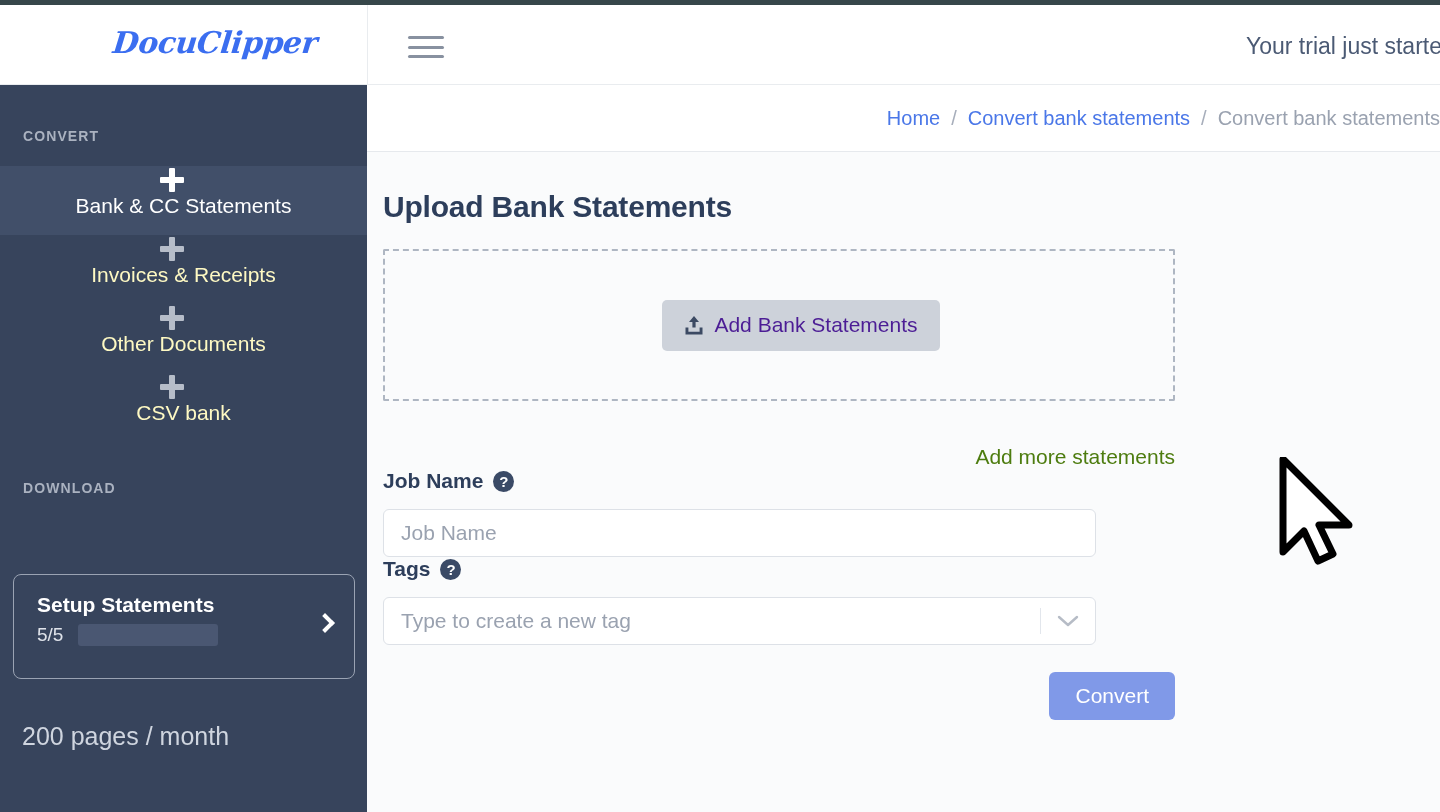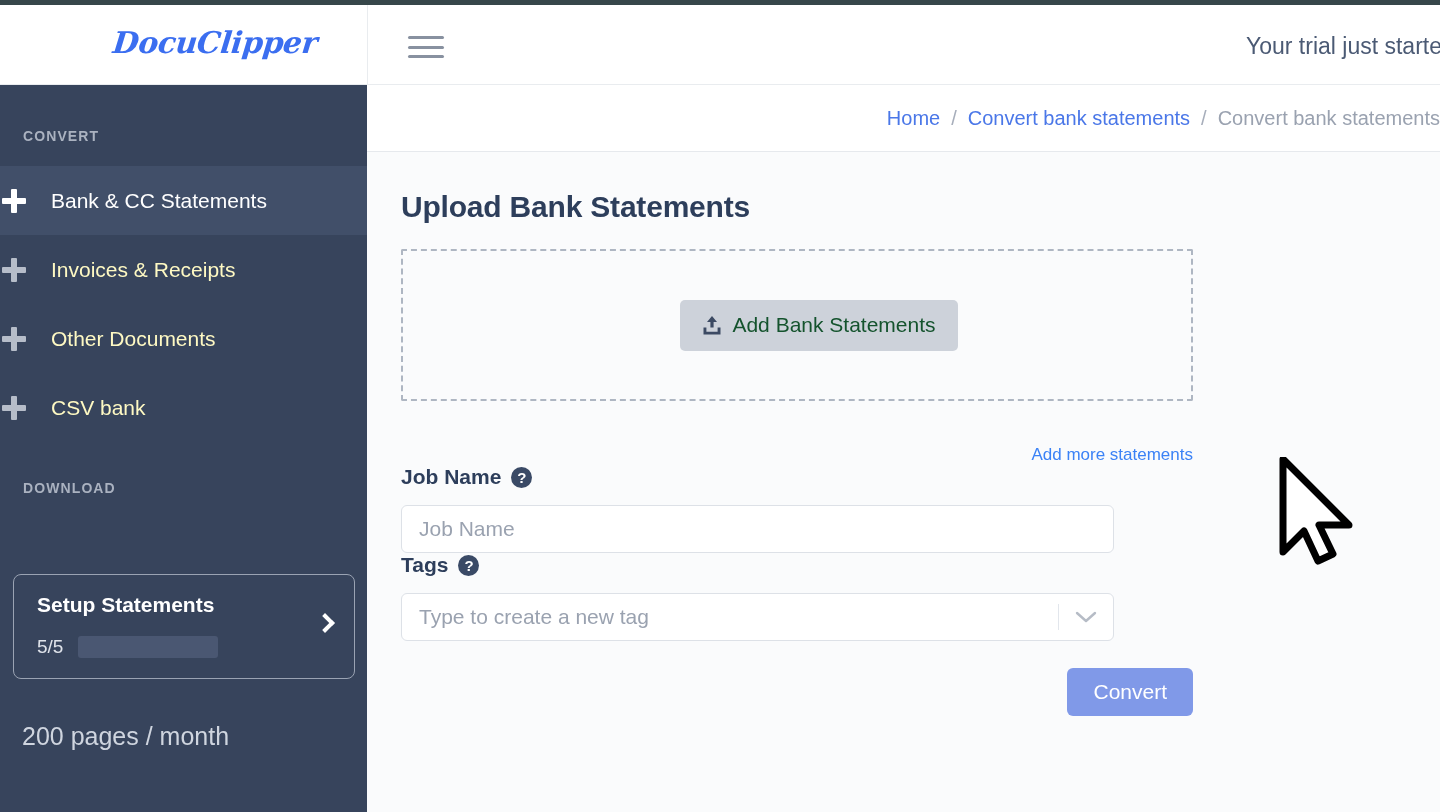--- a/index.html
+++ b/index.html
@@ -63,21 +63,21 @@
     overflow: hidden;
   }
   .side-section-title {
     color: #aab2c0; font-size: 14px; font-weight: 700;
     letter-spacing: 1.1px; padding: 43px 0 0 23px;
   }
   .side-section-title.download { padding-top: 38px; }
   .nav-list { margin-top: 22px; }
   .nav-item {
     height: 69px; display: flex; align-items: center;
-    cursor: pointer;
+    cursor: pointer; flex-direction: column;
   }
   .nav-item.active { background: #414f69; }
   .nav-plus {
     width: 28px; height: 28px; position: relative;
     flex: 0 0 28px; margin-right: 23px;
   }
   .nav-plus::before, .nav-plus::after {
     content: ""; position: absolute; background: #b6bdc9; border-radius: 1px;
   }
   .nav-plus::before { left: 2px; top: 11px; width: 24px; height: 6px; }
@@ -92,21 +92,21 @@
     position: absolute; left: 13px; top: 489px;
     width: 342px; height: 105px;
     border: 1px solid #9aa3b3; border-radius: 8px;
     padding: 18px 22px 0 23px;
     cursor: pointer;
   }
   .checklist-title {
     color: #ffffff; font-size: 21px; font-weight: 700;
   }
   .checklist-progress-row {
-    display: flex; align-items: center; margin-top: 19px;
+    display: flex; align-items: center; margin-top: 7px;
   }
   .checklist-count { color: #dfe3ea; font-size: 19px; margin-right: 15px; }
   .progress-track {
     width: 140px; height: 22px; border-radius: 3px;
     background: #4a5772; overflow: hidden;
   }
   .progress-fill { height: 100%; background: #3f6fdc; }
   .chev-right {
     position: absolute; right: 22px; top: 41px;
     width: 14px; height: 14px;
@@ -133,47 +133,47 @@
     height: 67px; display: flex; align-items: center;
     padding-left: 34px; background: #ffffff;
     border-bottom: 1px solid #e6e9ed;
     font-size: 20px;
     justify-content: flex-end;
   }
   .crumb-link { color: #4a77e8; cursor: pointer; }
   .crumb-sep { color: #a7aebb; margin: 0 11px; }
   .crumb-current { color: #9aa2b0; }
 
-  .content { padding: 38px 0 0 34px; position: relative; }
+  .content { padding: 38px 0 0 16px; position: relative; }
   .page-title {
     font-size: 30px; font-weight: 700; color: #2d3e5b;
     letter-spacing: -0.2px;
   }
   .dropzone {
     margin-top: 25px; width: 792px; height: 152px;
     border: 2px dashed #aeb6c2; border-radius: 2px;
     display: flex; align-items: center; justify-content: center;
     background: transparent;
   }
   .add-btn {
     background: #cdd2da; border: none; border-radius: 5px;
     height: 51px; padding: 0 22px;
     display: inline-flex; align-items: center; gap: 10px;
-    font-size: 21px; color: #14532d;
+    font-size: 21px; color: #4c1d95;
     font-family: "Liberation Sans", sans-serif;
     cursor: pointer;
     margin-left: 44px;
   }
   .upload-icon { width: 20px; height: 21px; display: block; }
 
   .add-more-row {
     width: 792px; text-align: right; margin-top: 44px;
   }
   .add-more-link {
-    font-size: 17px; color: #3b82f6; cursor: pointer;
+    font-size: 21px; color: #4d7c0f; cursor: pointer;
   }
 
   .field-block { }
   .field-label-row {
     display: flex; align-items: center; gap: 10px;
     font-size: 21px; font-weight: 700; color: #2d3e5b;
   }
   .help-icon {
     width: 21px; height: 21px; border-radius: 50%;
     background: #3a4a66; color: #ffffff;

